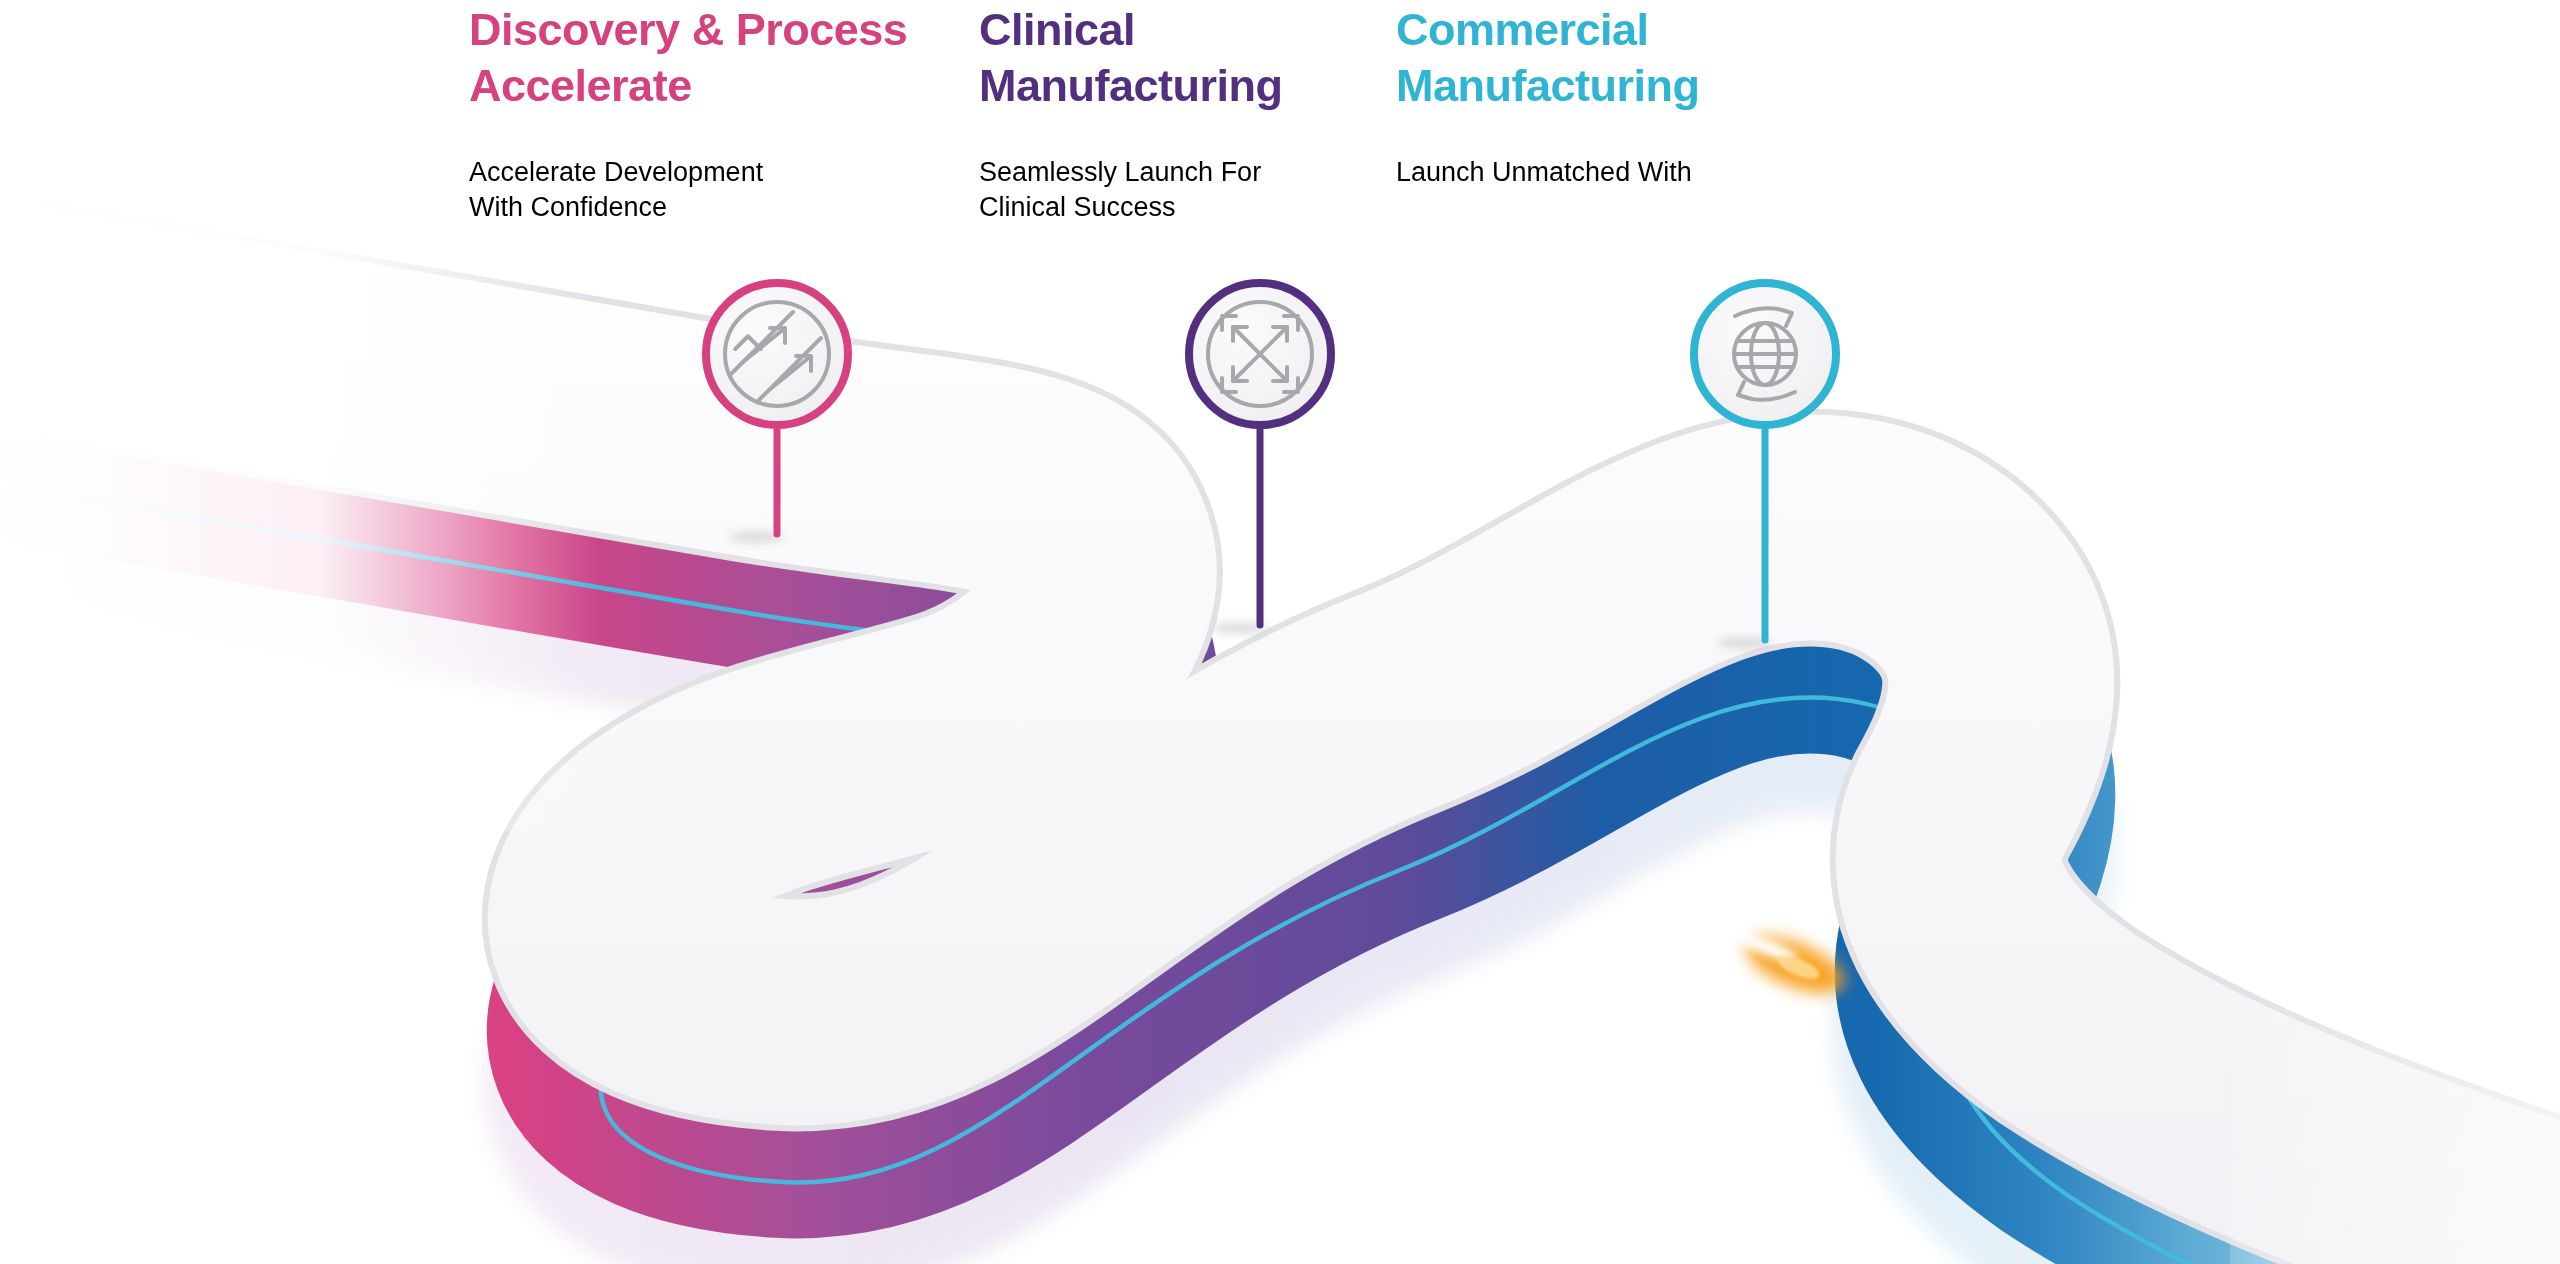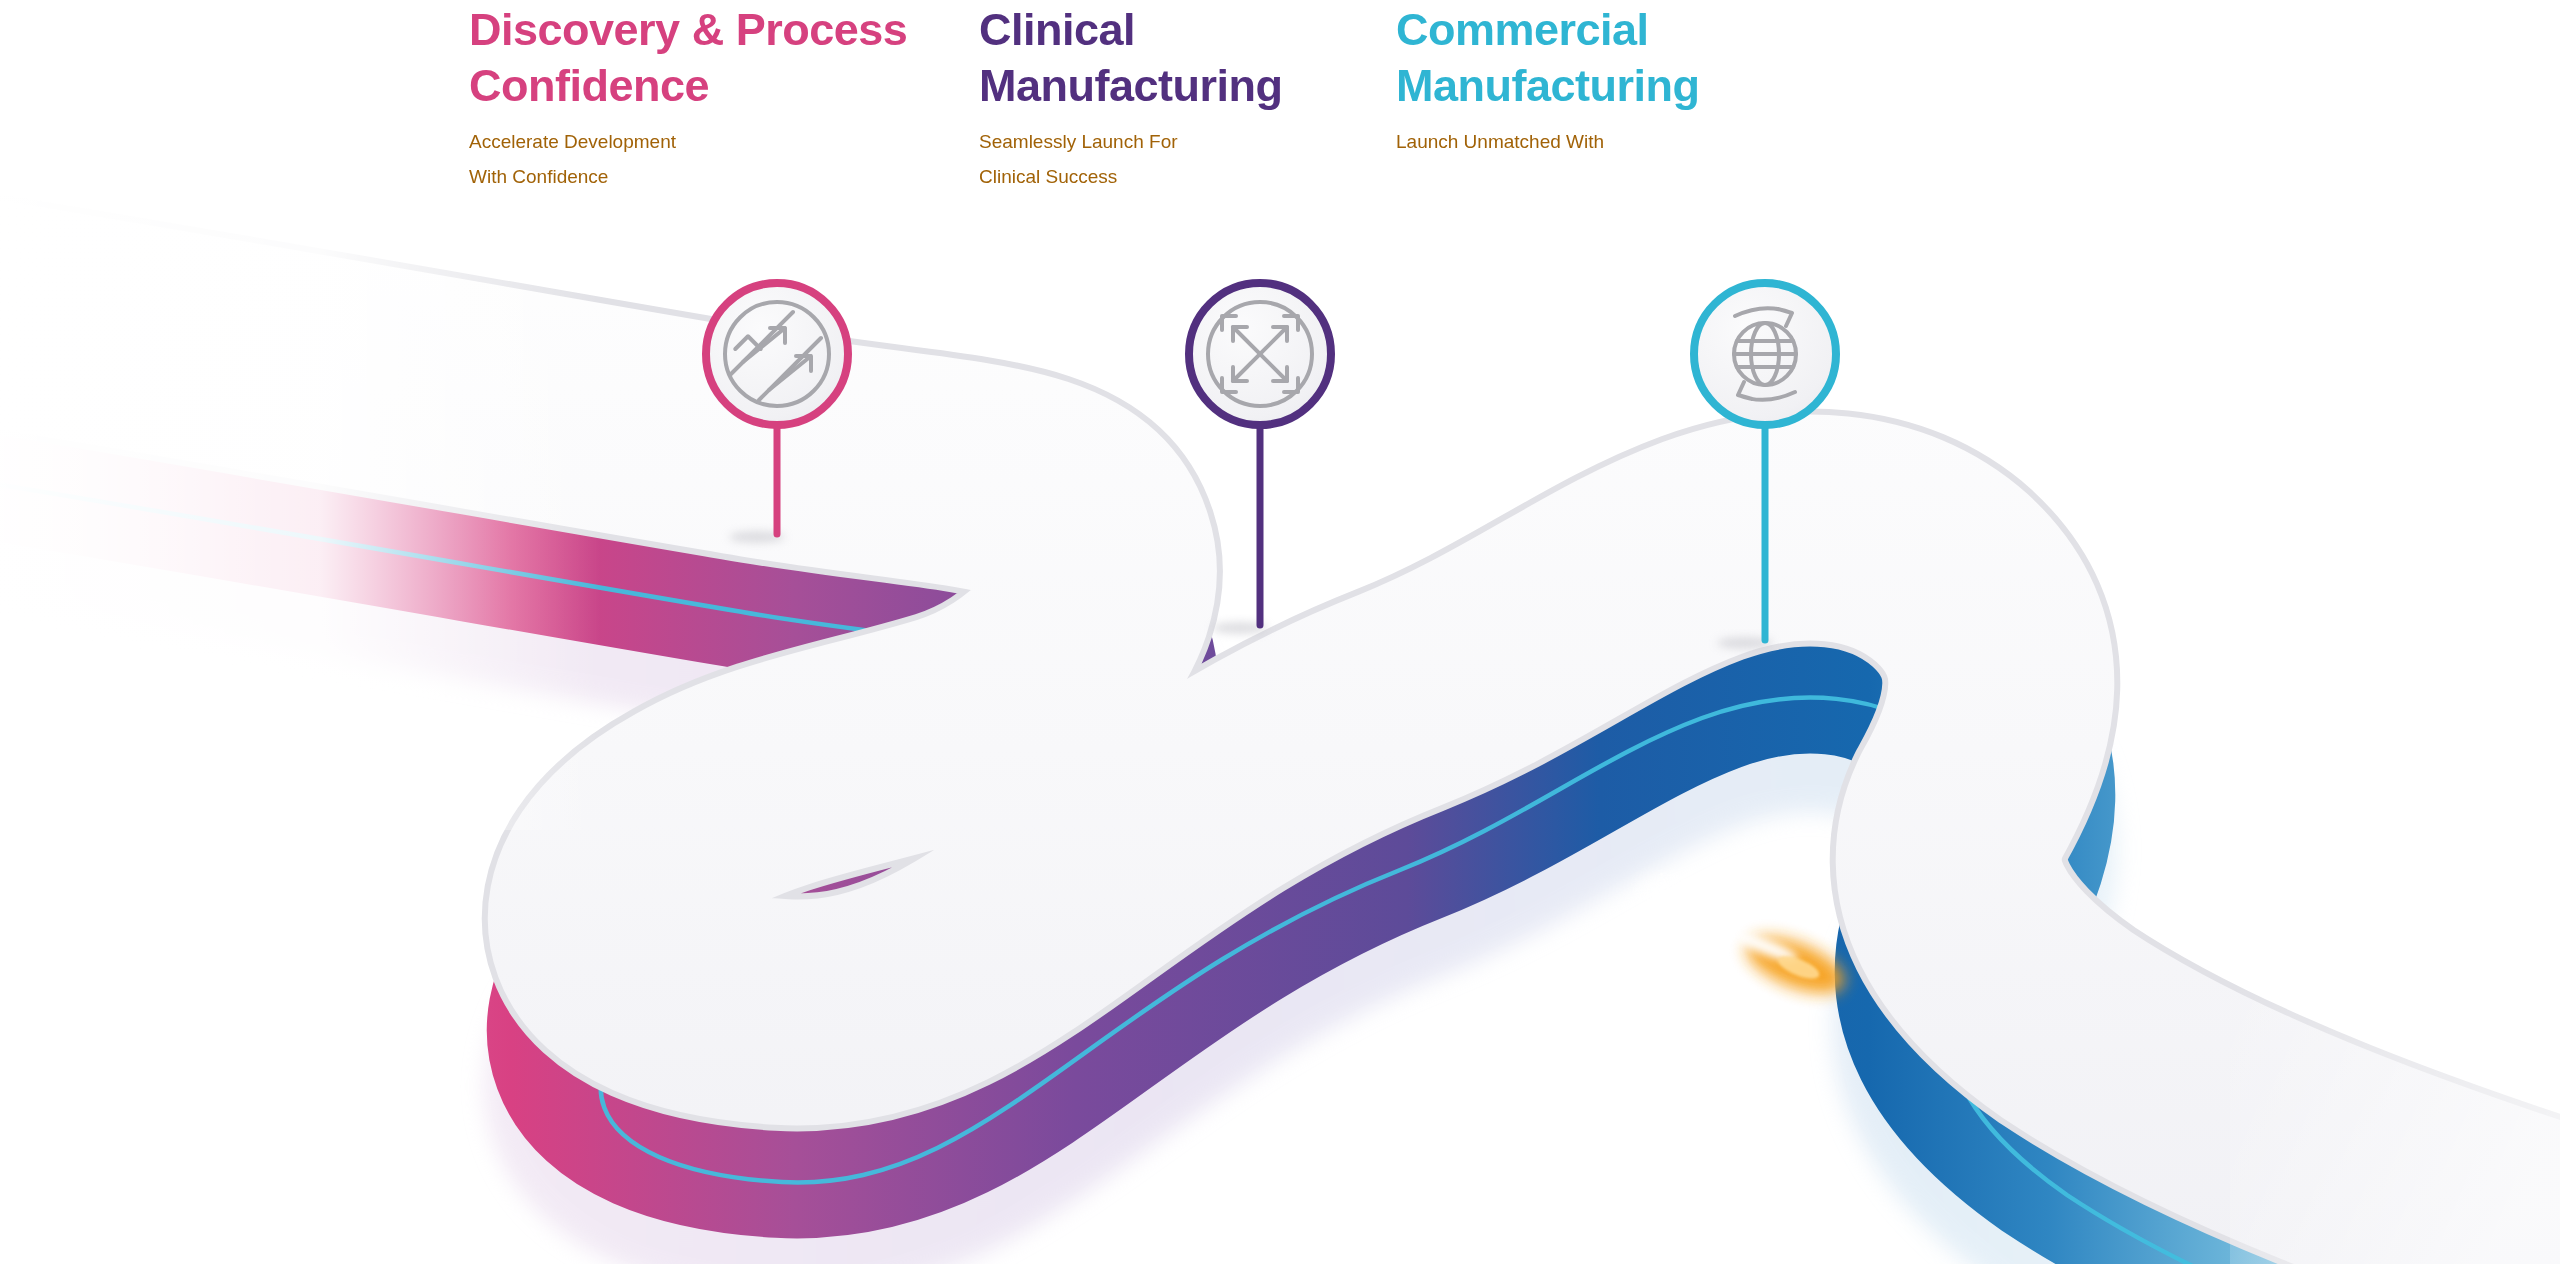--- a/index.html
+++ b/index.html
@@ -6,21 +6,21 @@
   .canvas{
     position:relative;width:2560px;height:1264px;overflow:hidden;background:#ffffff;
     font-family:"Liberation Sans", sans-serif;
   }
   .road-svg{position:absolute;left:0;top:0;width:2560px;height:1264px;display:block;}
   .stage{position:absolute;top:2px;width:620px;}
   .stage-discovery{left:469px;}
   .stage-clinical{left:979px;}
   .stage-commercial{left:1396px;}
   .stage-title{font-size:45px;line-height:56px;font-weight:700;letter-spacing:-0.5px;}
-  .stage-subtitle{margin-top:10px;font-size:19px;line-height:35px;font-weight:400;color:#a16207;}
+  .stage-subtitle{margin-top:41px;font-size:27px;line-height:35px;font-weight:400;color:#000000;}
 </style>
 </head>
 <body>
 
 <div class="canvas">
 
   <svg class="road-svg" viewBox="0 0 2560 1264" aria-hidden="true">
     <defs>
       <path id="road-centerline" fill="none" d="M -90,300
            C 250,355 550,410 760,445
@@ -168,21 +168,21 @@
         <line x1="-28" y1="13" x2="28" y2="13"></line>
         <path d="M -30,-38 Q 0,-52 27,-41 M 27,-41 L 13,-45 M 27,-41 L 21,-28"></path>
         <path d="M 30,38 Q 0,52 -27,41 M -27,41 L -13,45 M -27,41 L -21,28"></path>
       </g>
     </g>
   </svg>
 
   <div class="stage stage-discovery">
     <div class="stage-title" style="color: rgb(214, 65, 127);">
       <div>Discovery &amp; Process</div>
-      <div>Confidence</div>
+      <div>Accelerate</div>
     </div>
     <div class="stage-subtitle">
       <div>Accelerate Development</div>
       <div>With Confidence</div>
     </div>
   </div>
 
   <div class="stage stage-clinical">
     <div class="stage-title" style="color: rgb(82, 48, 127);">
       <div>Clinical</div>

